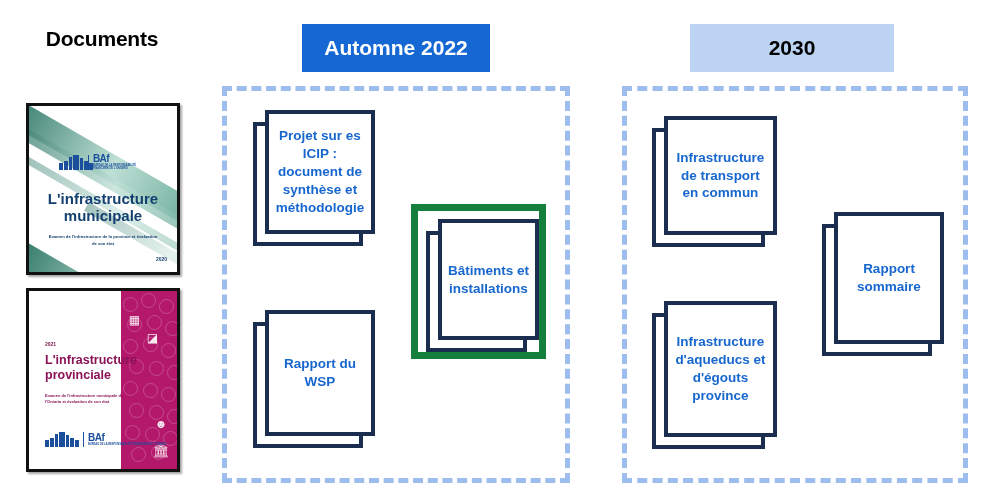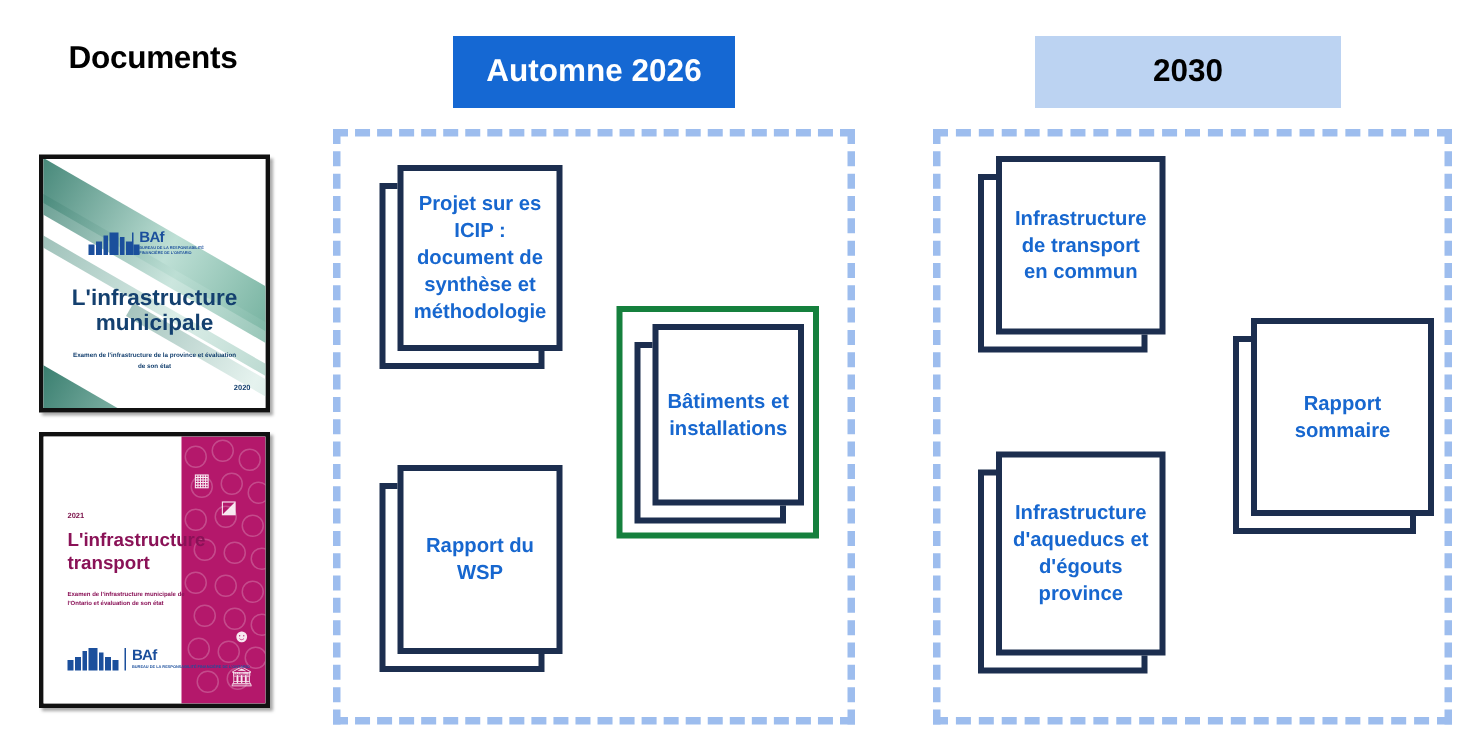--- a/index.html
+++ b/index.html
@@ -111,34 +111,34 @@
     display:flex;align-items:center;justify-content:center;
   }
   .doccard .label{
     text-align:center;color:#1767cf;font-weight:bold;font-size:13.5px;line-height:1.32;
     padding:0 5px;
   }
 
   
   .highlight{
     position:absolute;
-    border:4px solid #15803d;
+    border:7px solid #15803d;
     background:#ffffff;
     box-sizing:border-box;
   }
 
   
   .card-icip{left:253px;top:110px;width:122px;height:136px;}
   .card-wsp{left:253px;top:310px;width:122px;height:138px;}
   .hl-bat{left:411px;top:204px;width:135px;height:155px;}
   .card-bat{left:8px;top:8px;width:113px;height:133px;}
 
-  .card-transport{left:652px;top:104px;width:125px;height:131px;}
+  .card-transport{left:652px;top:116px;width:125px;height:131px;}
   .card-aqueduc{left:652px;top:301px;width:125px;height:148px;}
-  .card-sommaire{left:822px;top:212px;width:134px;height:144px;}
+  .card-sommaire{left:822px;top:212px;width:122px;height:144px;}
 </style>
 </head>
 <body>
 
 <div class="stage">
 
   <div class="left-title">
     <div>Documents</div>
   </div>
 
@@ -204,42 +204,42 @@
         <span style="left:30px;top:154px;width:13px;height:13px"></span>
       </div>
       <div class="mun-icon" style="left:8px;top:22px;font-size:12px;">▦</div>
       <div class="mun-icon" style="left:26px;top:40px;font-size:12px;">◪</div>
       <div class="mun-icon" style="left:34px;top:126px;font-size:12px;">☻</div>
       <div class="mun-icon" style="left:32px;top:152px;font-size:13px;">🏛</div>
     </div>
     <div class="mun-year">2021</div>
     <div class="mun-title">
       <div>L'infrastructure</div>
-      <div>transport</div>
+      <div>provinciale</div>
     </div>
     <div class="mun-sub">Examen de l'infrastructure municipale de l'Ontario et évaluation de son état</div>
     <div class="mun-logo">
       <div class="logo-building">
         <i style="left:0;width:4px;height:7px"></i>
         <i style="left:5px;width:4px;height:9px"></i>
         <i style="left:10px;width:3px;height:13px"></i>
         <i style="left:14px;width:6px;height:15px"></i>
         <i style="left:21px;width:3px;height:12px"></i>
         <i style="left:25px;width:4px;height:9px"></i>
         <i style="left:30px;width:4px;height:7px"></i>
       </div>
       <div class="logo-bar"></div>
       <div>
         <div class="logo-baf">BAf</div>
         <div class="logo-sub">BUREAU DE LA RESPONSABILITÉ FINANCIÈRE DE L'ONTARIO</div>
       </div>
     </div>
   </div>
 
-  <div class="banner banner-2021">Automne 2026</div>
+  <div class="banner banner-2021">Automne 2022</div>
   <div class="banner banner-2022">2030</div>
 
   <div class="group group-2021"></div>
 
   <div class="doccard card-wsp">
     <div class="back"></div>
     <div class="front">
       <div class="label">Rapport du WSP</div>
     </div>
   </div>

